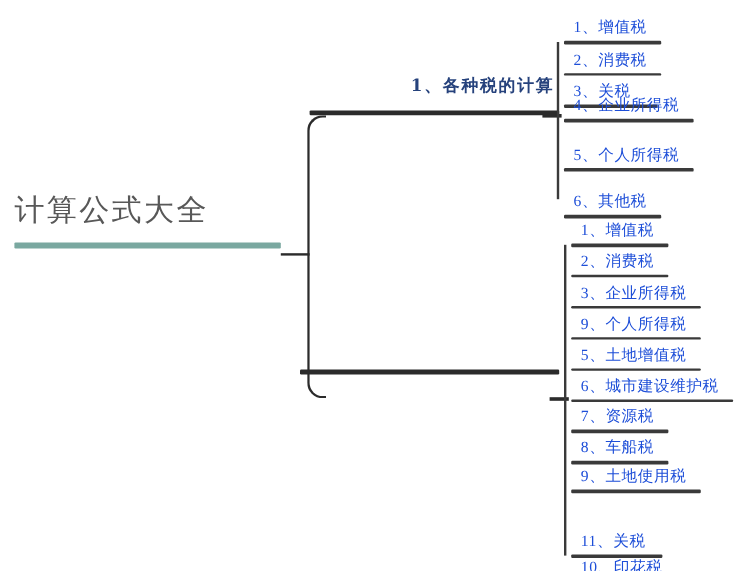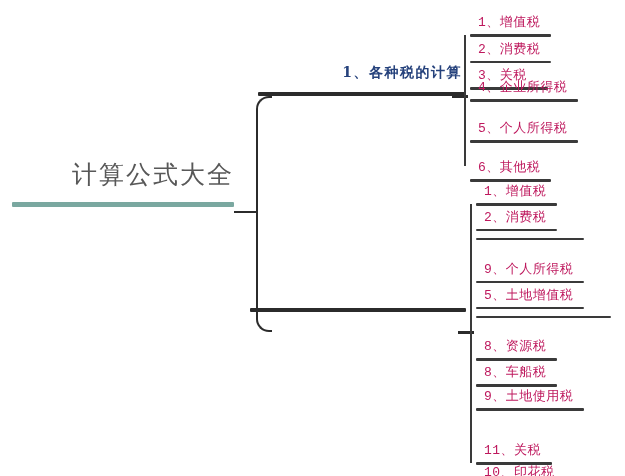--- a/index.html
+++ b/index.html
@@ -22,21 +22,21 @@
     left: 12px;
     top: 158px;
     width: 222px;
   }
   #root-title {
     font-family: "DejaVu Serif", "Liberation Serif", serif;
     font-size: 25px;
     font-weight: 400;
     color: #585858;
     letter-spacing: 2px;
-    text-align: right;
+    text-align: left;
     line-height: 34px;
     white-space: nowrap;
   }
   #root-underline {
     margin-top: 10px;
     height: 5px;
     width: 222px;
     background: #7aa8a0;
     border-radius: 1px;
   }
@@ -108,23 +108,23 @@
   }
   #leaf-stem-1 { left: 452px; top: 95px; width: 16px; }
   #leaf-stem-2 { left: 458px; top: 331px; width: 16px; }
 
   
   .leaf {
     position: absolute;
     white-space: nowrap;
   }
   .leaf-text {
-    font-family: Liberation Mono, monospace;
+    font-family: Liberation Serif, serif;
     font-size: 13px;
-    color: #be185d;
+    color: #1d4ed8;
     line-height: 17px;
     letter-spacing: 0.5px;
     display: block;
   }
   .leaf-underline {
     height: 2.5px;
     background: #3a3a3a;
     margin-top: 3px;
     border-radius: 1px;
   }
@@ -193,35 +193,37 @@
   <div id="leaf-group-2">
       <div class="leaf g2" style="top: 183px;">
         <span class="leaf-text">1、增值税</span>
         <div class="leaf-underline" style="width: 80.7812px;"></div>
       </div>
       <div class="leaf g2" style="top: 208.9px;">
         <span class="leaf-text">2、消费税</span>
         <div class="leaf-underline" style="width: 80.7812px;"></div>
       </div>
       <div class="leaf g2" style="top: 234.8px;">
+        <span class="leaf-text">3、企业所得税</span>
         <div class="leaf-underline" style="width: 107.781px;"></div>
       </div>
       <div class="leaf g2" style="top: 260.7px;">
         <span class="leaf-text">9、个人所得税</span>
         <div class="leaf-underline" style="width: 107.781px;"></div>
       </div>
       <div class="leaf g2" style="top: 286.6px;">
         <span class="leaf-text">5、土地增值税</span>
         <div class="leaf-underline" style="width: 107.781px;"></div>
       </div>
       <div class="leaf g2" style="top: 312.5px;">
+        <span class="leaf-text">6、城市建设维护税</span>
         <div class="leaf-underline" style="width: 134.781px;"></div>
       </div>
       <div class="leaf g2" style="top: 338.4px;">
-        <span class="leaf-text">8、资源税</span>
+        <span class="leaf-text">7、资源税</span>
         <div class="leaf-underline" style="width: 80.7812px;"></div>
       </div>
       <div class="leaf g2" style="top: 364.3px;">
         <span class="leaf-text">8、车船税</span>
         <div class="leaf-underline" style="width: 80.7812px;"></div>
       </div>
       <div class="leaf g2" style="top: 388px;">
         <span class="leaf-text">9、土地使用税</span>
         <div class="leaf-underline" style="width: 107.781px;"></div>
       </div>

